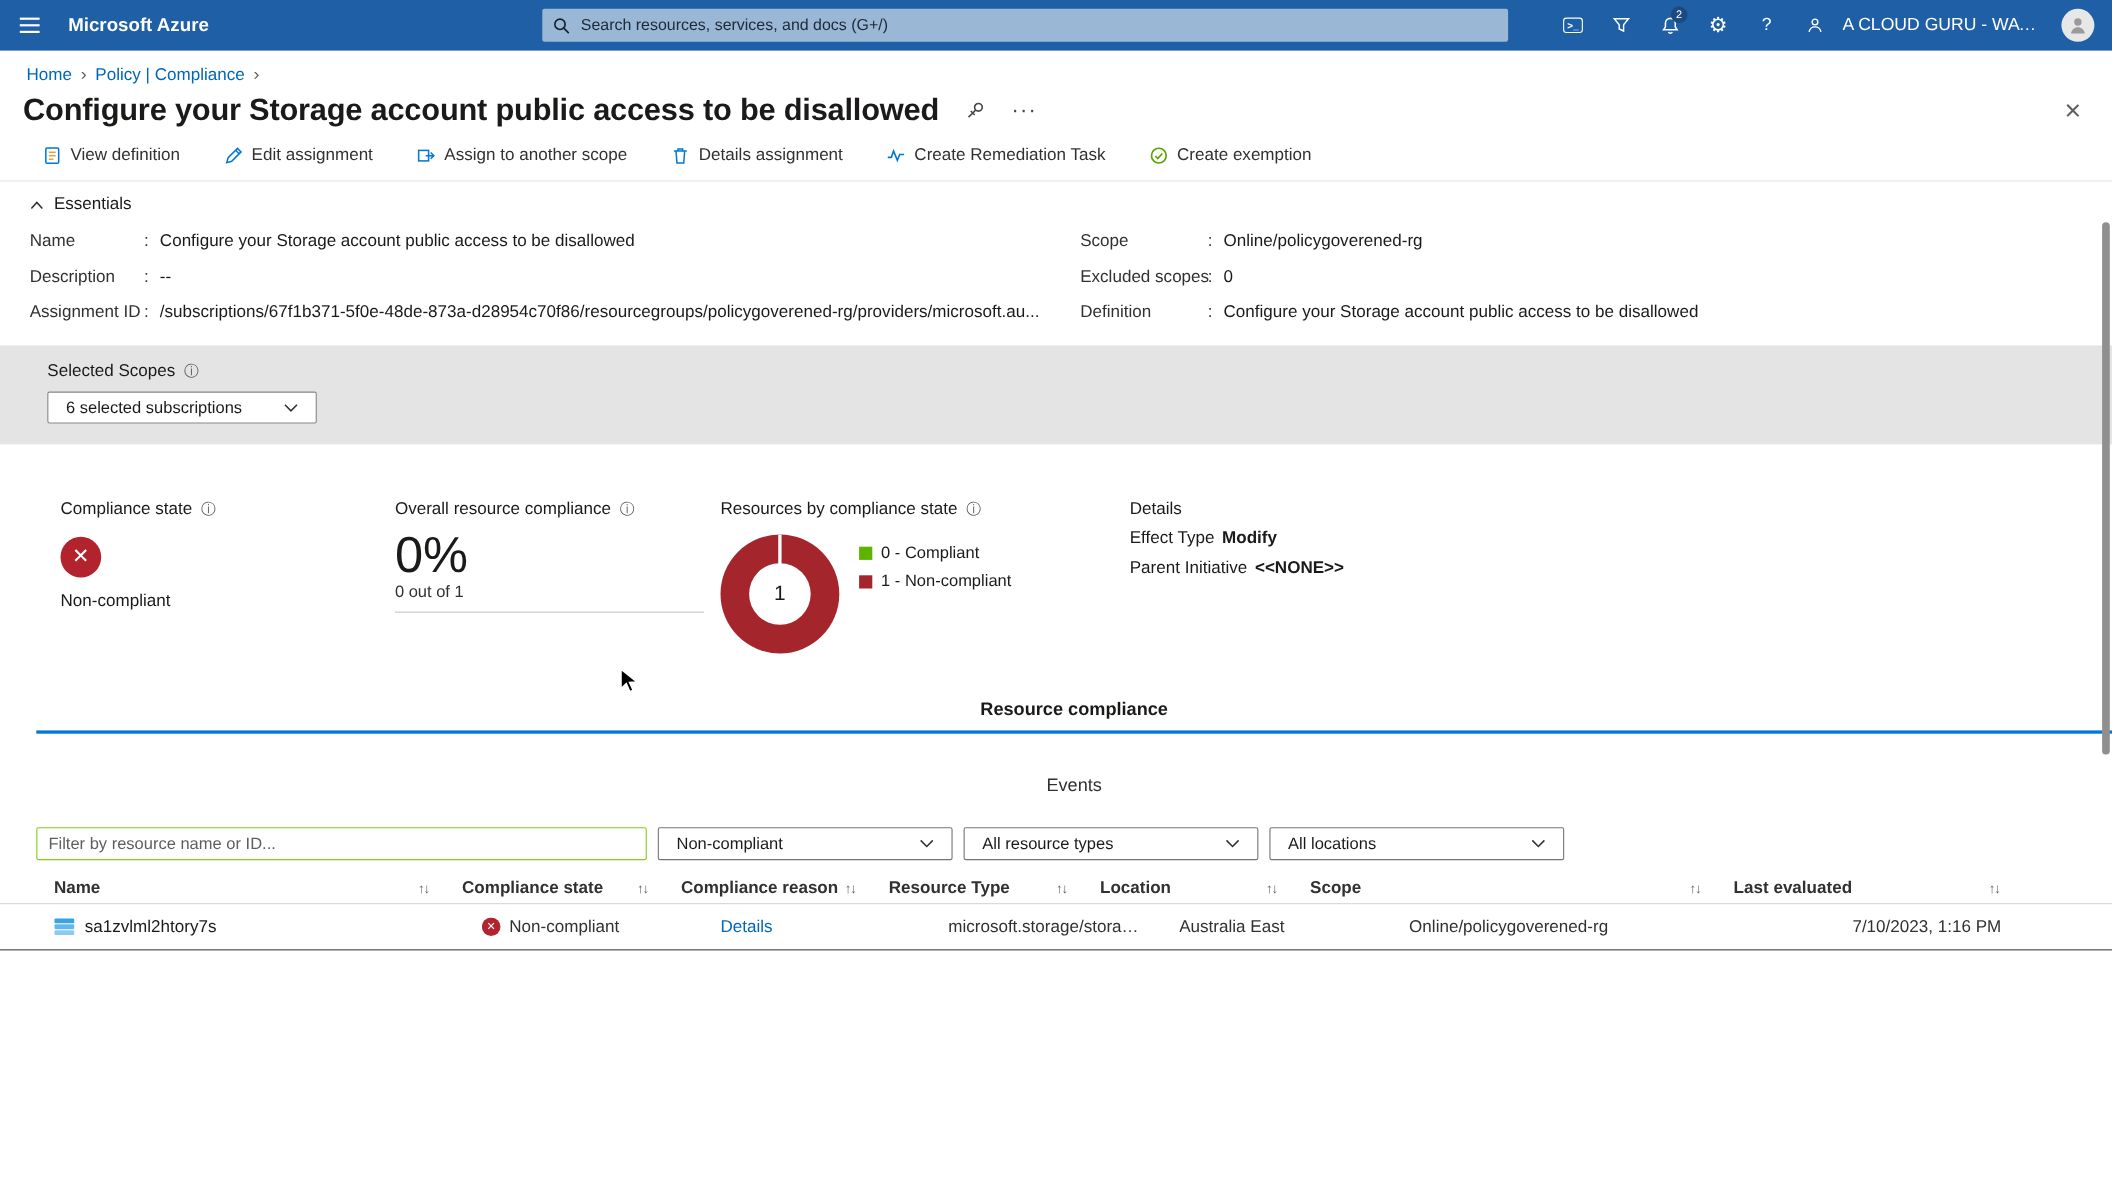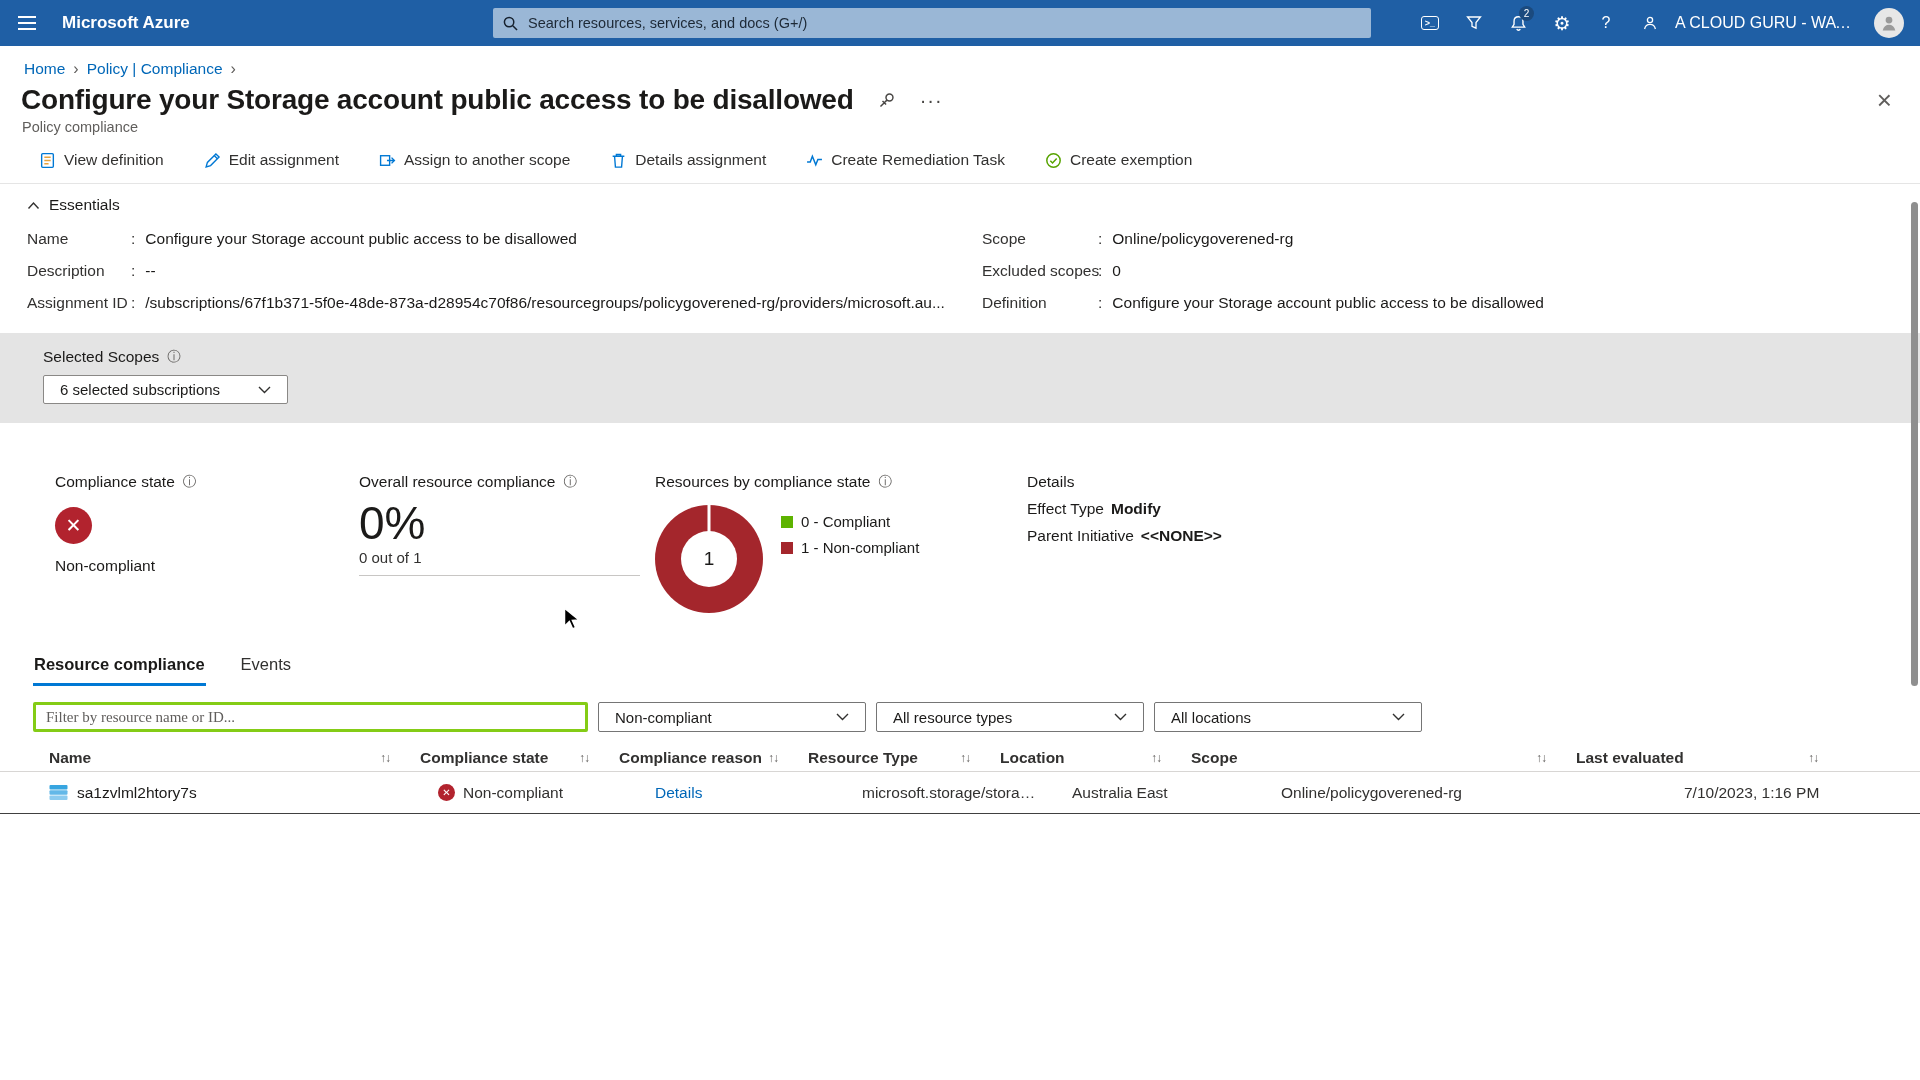--- a/index.html
+++ b/index.html
@@ -75,27 +75,27 @@
   .donut-notch { position: absolute; top: 0; left: 50%; transform: translateX(-50%); width: 3px; height: 27px; background: #fff; }
   .donut-hole { width: 56px; height: 56px; border-radius: 50%; background: #fff; display: flex; align-items: center; justify-content: center; font-size: 19px; color: #1b1a19; }
   .legend { margin-left: 18px; margin-top: 4px; }
   .legend-item { display: flex; align-items: center; gap: 8px; font-size: 15px; color: #1b1a19; line-height: 26px; white-space: nowrap; }
   .swatch { width: 12px; height: 12px; flex: 0 0 auto; }
   .details-heading { font-size: 15.5px; color: #1b1a19; }
   .details-row { font-size: 15.5px; margin-top: 9px; color: #1b1a19; }
   .details-row b { margin-left: 7px; }
 
   
-  .tabs { display: flex; gap: 34px; padding-left: 33px; margin-top: 14px; }
+  .tabs { display: flex; gap: 34px; padding-left: 33px; margin-top: 14px; flex-direction: column; }
   .tab { background: none; border: none; font-family: inherit; font-size: 16.5px; color: #323130; padding: 4px 1px 9px; cursor: pointer; border-bottom: 3px solid transparent; }
   .tab.active { font-weight: 700; color: #1b1a19; border-bottom-color: #0078d4; }
 
   
   .filters { display: flex; gap: 10px; padding-left: 33px; margin-top: 16px; }
-  .filter-input { width: 555px; height: 30px; border: 3px solid #84cc16; border-radius: 2px; padding: 0 10px; font-size: 15px; color: #1b1a19; font-family: Liberation Serif, serif; outline: none; }
+  .filter-input { width: 555px; height: 30px; border: 1px solid #84cc16; border-radius: 2px; padding: 0 10px; font-size: 15px; color: #1b1a19; font-family: Liberation Sans, sans-serif; outline: none; }
   .filter-input::placeholder { color: #605e5c; opacity: 1; }
   .filter-dd { width: 268px; border-color: #757575; border-radius: 2px; height: 30px; }
 
   
   .table { margin-top: 12px; }
   .tr { display: grid; grid-template-columns: 371px 199px 189px 192px 191px 385px 272px 1fr; padding-left: 49px; align-items: center; }
   .thead { height: 28px; border-bottom: 1px solid #d8d6d4; }
   .th { display: flex; align-items: center; justify-content: space-between; padding-right: 30px; font-size: 15.5px; font-weight: 700; color: #323130; cursor: pointer; }
   .sort { font-size: 12px; color: #605e5c; letter-spacing: -1px; font-weight: 400; }
   .trow { height: 42px; border-bottom: 1px solid #404040; cursor: pointer; gap: 18px; }
@@ -184,21 +184,20 @@
           <path d="M7.9 8.1L5.6 10.4M5.6 10.4L2.2 13.8M4 8.8l3.2 3.2" fill="none" stroke="#484644" stroke-width="1.3"></path>
         </svg>
     </button>
     <button class="icon-btn">
         <span class="more-glyph">···</span>
       </button>
     <button class="icon-btn title-close">
         <span class="close-glyph">×</span>
       </button>
   </div>
-  <div class="subtitle">Policy compliance</div>
 
   <div class="toolbar">
     <button class="tb-item">
       <svg width="17" height="17" viewBox="0 0 16 16">
           <rect x="2.5" y="1.5" width="11" height="13" rx="1" fill="none" stroke="#0078d4" stroke-width="1.3"></rect>
           <path d="M5 5h6M5 8h6M5 11h4" stroke="#e8a33d" stroke-width="1.3"></path>
         </svg>
       <span>View definition</span>
     </button>
     <button class="tb-item">

